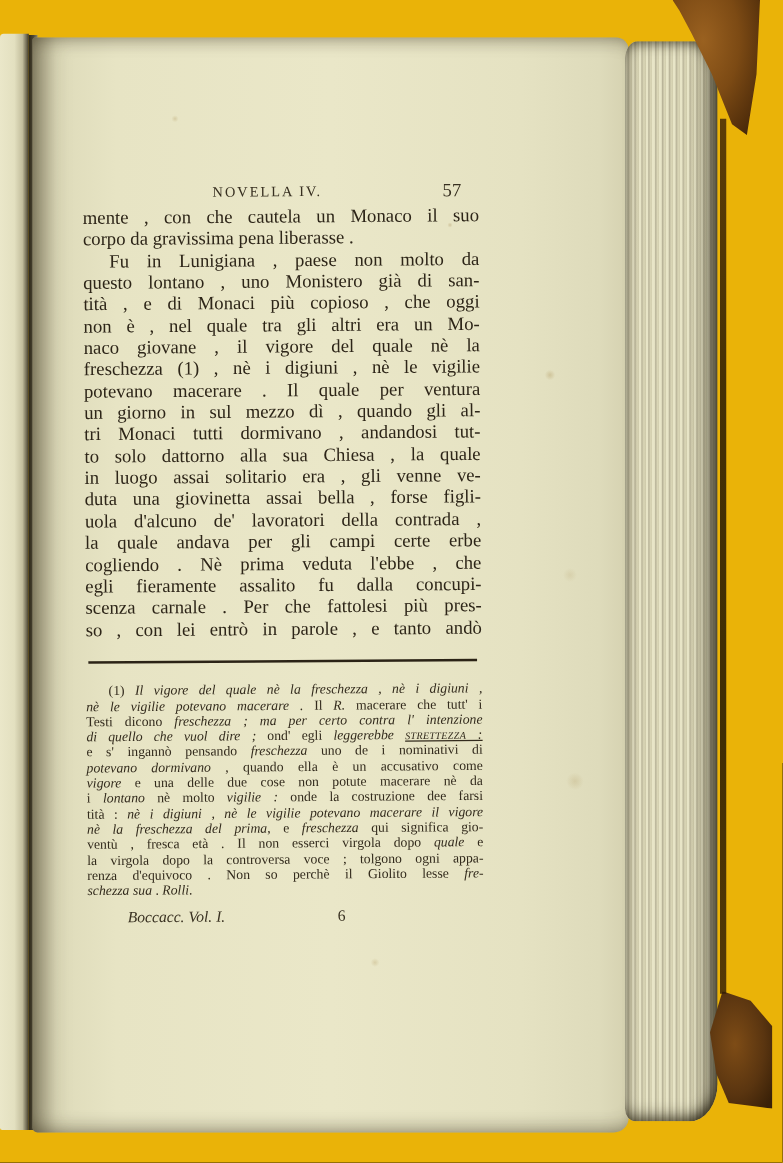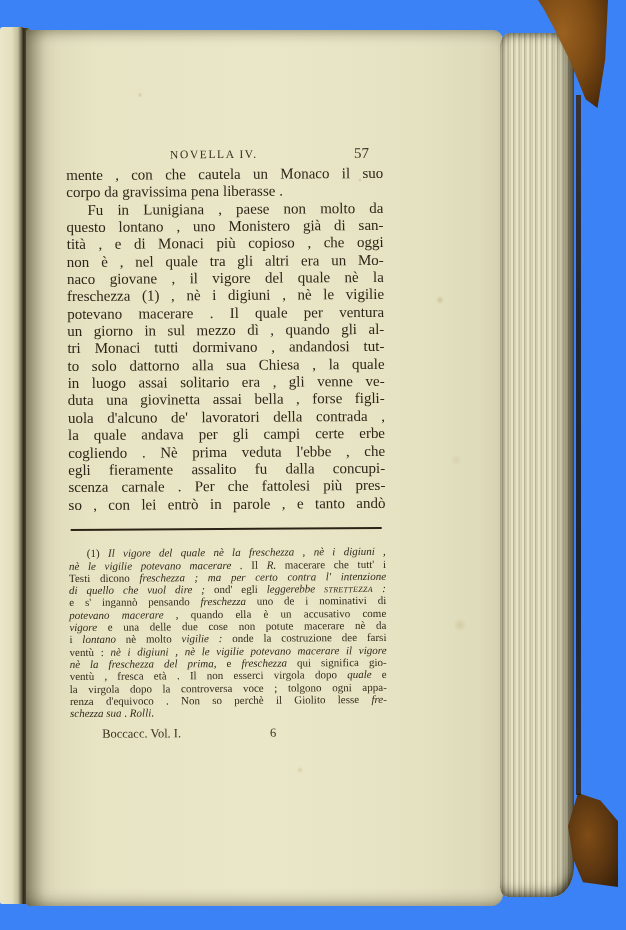--- a/index.html
+++ b/index.html
@@ -1,21 +1,21 @@
 <!DOCTYPE html>
 <html><head>
 <meta charset="utf-8">
 <style>
   html,body { margin:0; padding:0; }
   body {
     width:626px; height:930px; overflow:hidden;
     background:#060402;
     font-family:"Liberation Serif", serif;
   }
-  .scene { position:relative; width:626px; height:930px; background:#3b82f6; }
+  .scene { position:relative; width:626px; height:930px; background:#eab308; }
 
   
   .facing-page {
     position:absolute; left:0; top:27px; width:23px; height:877px;
     background:linear-gradient(90deg,#eae7c9 0%,#e3e0c0 50%,#c2bd9c 78%,#6d6750 93%,#3b3527 100%);
     border-radius:3px 0 0 2px;
   }
   
   .gutter {
     position:absolute; left:23px; top:28px; width:7px; height:876px;
@@ -98,24 +98,24 @@
 
   .footnote-block { margin-top:16px; }
   .fline {
     font-size:11px; line-height:12.3px; height:12.3px;
     text-align:justify; text-align-last:justify; color:#332b1d;
   }
   .fline.indent { text-indent:18px; }
   .fline.end { text-align-last:left; }
   .s-r { font-style:normal; }
   .s-i { font-style:italic; }
-  .s-sc { font-style:italic; font-variant:small-caps; letter-spacing:.3px; }
+  .s-sc { font-style:italic; font-variant:small-caps; letter-spacing:.3px;text-decoration:underline; }
 
   .footer-row { position:relative; height:16px; margin-top:8px; }
-  .volume-mark { position:absolute; left:32px; font-size:12.5px; color:#3a3222; }
+  .volume-mark { position:absolute; left:32px; font-style:italic; font-size:12.5px; color:#3a3222; }
   .gathering-mark { position:absolute; left:200px; font-size:12.5px; color:#3a3222; }
 </style>
 </head>
 <body>
 
 <div class="scene">
 
   <div class="facing-page"></div>
   <div class="gutter"></div>
 
@@ -153,24 +153,24 @@
         </div>
 
       <div class="rule"></div>
 
       <div class="footnote-block">
           <div class="fline indent"><span class="s-r">(1) </span><span class="s-i">Il vigore del quale nè la freschezza , nè i digiuni ,</span></div>
           <div class="fline"><span class="s-i">nè le vigilie potevano macerare . </span><span class="s-r">Il </span><span class="s-i">R. </span><span class="s-r">macerare che tutt' i</span></div>
           <div class="fline"><span class="s-r">Testi dicono </span><span class="s-i">freschezza ; ma per certo contra l' intenzione</span></div>
           <div class="fline"><span class="s-i">di quello che vuol dire ; </span><span class="s-r">ond' egli </span><span class="s-i">leggerebbe </span><span class="s-sc">strettezza :</span></div>
           <div class="fline"><span class="s-r">e s' ingannò pensando </span><span class="s-i">freschezza </span><span class="s-r">uno de i nominativi di</span></div>
-          <div class="fline"><span class="s-i">potevano macerare </span><span class="s-r">, quando ella è un accusativo come</span></div>
+          <div class="fline"><span class="s-i">potevano dormivano </span><span class="s-r">, quando ella è un accusativo come</span></div>
           <div class="fline"><span class="s-i">vigore </span><span class="s-r">e una delle due cose non potute macerare nè da</span></div>
           <div class="fline"><span class="s-r">i </span><span class="s-i">lontano </span><span class="s-r">nè molto </span><span class="s-i">vigilie : </span><span class="s-r">onde la costruzione dee farsi</span></div>
-          <div class="fline"><span class="s-r">ventù : </span><span class="s-i">nè i digiuni , nè le vigilie potevano macerare il vigore</span></div>
+          <div class="fline"><span class="s-r">tità : </span><span class="s-i">nè i digiuni , nè le vigilie potevano macerare il vigore</span></div>
           <div class="fline"><span class="s-i">nè la freschezza del prima</span><span class="s-r">, e </span><span class="s-i">freschezza </span><span class="s-r">qui significa gio-</span></div>
           <div class="fline"><span class="s-r">ventù , fresca età . Il non esserci virgola dopo </span><span class="s-i">quale </span><span class="s-r">e</span></div>
           <div class="fline"><span class="s-r">la virgola dopo la controversa voce ; tolgono ogni appa-</span></div>
           <div class="fline"><span class="s-r">renza d'equivoco . Non so perchè il Giolito lesse </span><span class="s-i">fre-</span></div>
           <div class="fline end"><span class="s-i">schezza sua </span><span class="s-r">. </span><span class="s-i">Rolli</span><span class="s-r">.</span></div>
         </div>
 
       <div class="footer-row">
         <span class="volume-mark">Boccacc. Vol. I.</span>
         <span class="gathering-mark">6</span>

